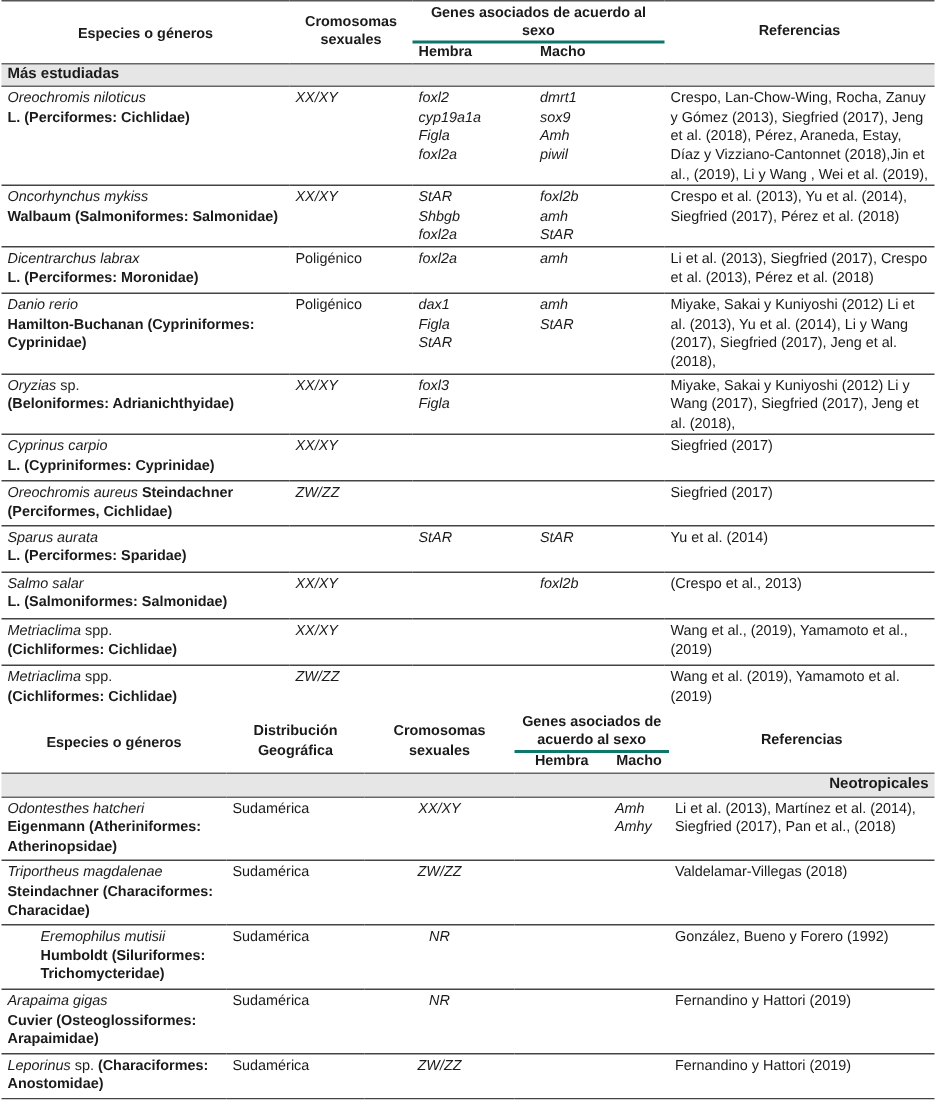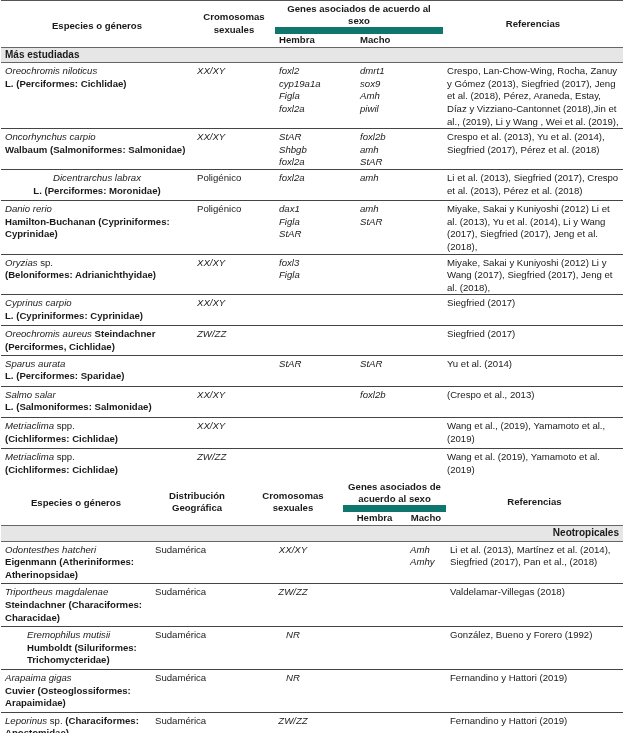--- a/index.html
+++ b/index.html
@@ -4,21 +4,21 @@
 <style>
   html, body { margin:0; padding:0; background:#ffffff; }
   body { width:624px; height:733px; overflow:hidden; font-family:"Liberation Sans", sans-serif; color:#1a1a1a; font-size:9.6px; }
   .page { position:relative; width:624px; height:733px; }
   table { border-collapse:collapse; width:622px; table-layout:fixed; margin-left:1px; }
   td, th { padding:0 4px; vertical-align:top; line-height:12.6px; }
   th { font-weight:bold; text-align:center; vertical-align:middle; }
   .top-rule { border-top:1.5px solid #555; }
   .rule { border-top:1px solid #444; }
   .section { background:#e6e6e6; font-weight:bold; font-size:10px; border-top:1.5px solid #666; border-bottom:1.5px solid #666; }
-  .sub-rule { border-top:7px solid #0f766e; }
+  .sub-rule { border-top:2px solid #0f766e; }
   .it { font-style:italic; }
   .b { font-weight:bold; }
   .center { text-align:center; }
   .line { display:block; white-space:nowrap; }
   .refs { white-space:normal; }
   .pt2 td { padding-top:2px; }
 </style>
 </head>
 <body>
 
@@ -63,38 +63,38 @@
           <td class="it">
             <span class="line">dmrt1</span>
             <span class="line">sox9</span>
             <span class="line">Amh</span>
             <span class="line">piwil</span>
           </td>
           <td class="refs">Crespo, Lan-Chow-Wing, Rocha, Zanuy y Gómez (2013), Siegfried (2017), Jeng et al. (2018), Pérez, Araneda, Estay, Díaz y Vizziano-Cantonnet (2018),Jin et al., (2019), Li y Wang , Wei et al. (2019),</td>
         </tr>
         <tr class="rule pt2">
           <td style="padding-bottom: 3px;">
-            <span class="line"><span class="it">Oncorhynchus carpio</span></span>
+            <span class="line"><span class="it">Oncorhynchus mykiss</span></span>
             <span class="b" style="display:block">Walbaum (Salmoniformes: Salmonidae)</span>
           </td>
           <td class="it">XX/XY</td>
           <td class="it">
             <span class="line">StAR</span>
             <span class="line">Shbgb</span>
             <span class="line">foxl2a</span>
           </td>
           <td class="it">
             <span class="line">foxl2b</span>
             <span class="line">amh</span>
             <span class="line">StAR</span>
           </td>
           <td class="refs">Crespo et al. (2013), Yu et al. (2014), Siegfried (2017), Pérez et al. (2018)</td>
         </tr>
         <tr class="rule pt2">
-          <td style="padding-bottom: 3px; text-align: center;">
+          <td style="padding-bottom: 3px;">
             <span class="line"><span class="it">Dicentrarchus labrax</span></span>
             <span class="b" style="display:block">L. (Perciformes: Moronidae)</span>
           </td>
           <td class="it" style="font-style: normal;">Poligénico</td>
           <td class="it">
             <span class="line">foxl2a</span>
           </td>
           <td class="it">
             <span class="line">amh</span>
           </td>

